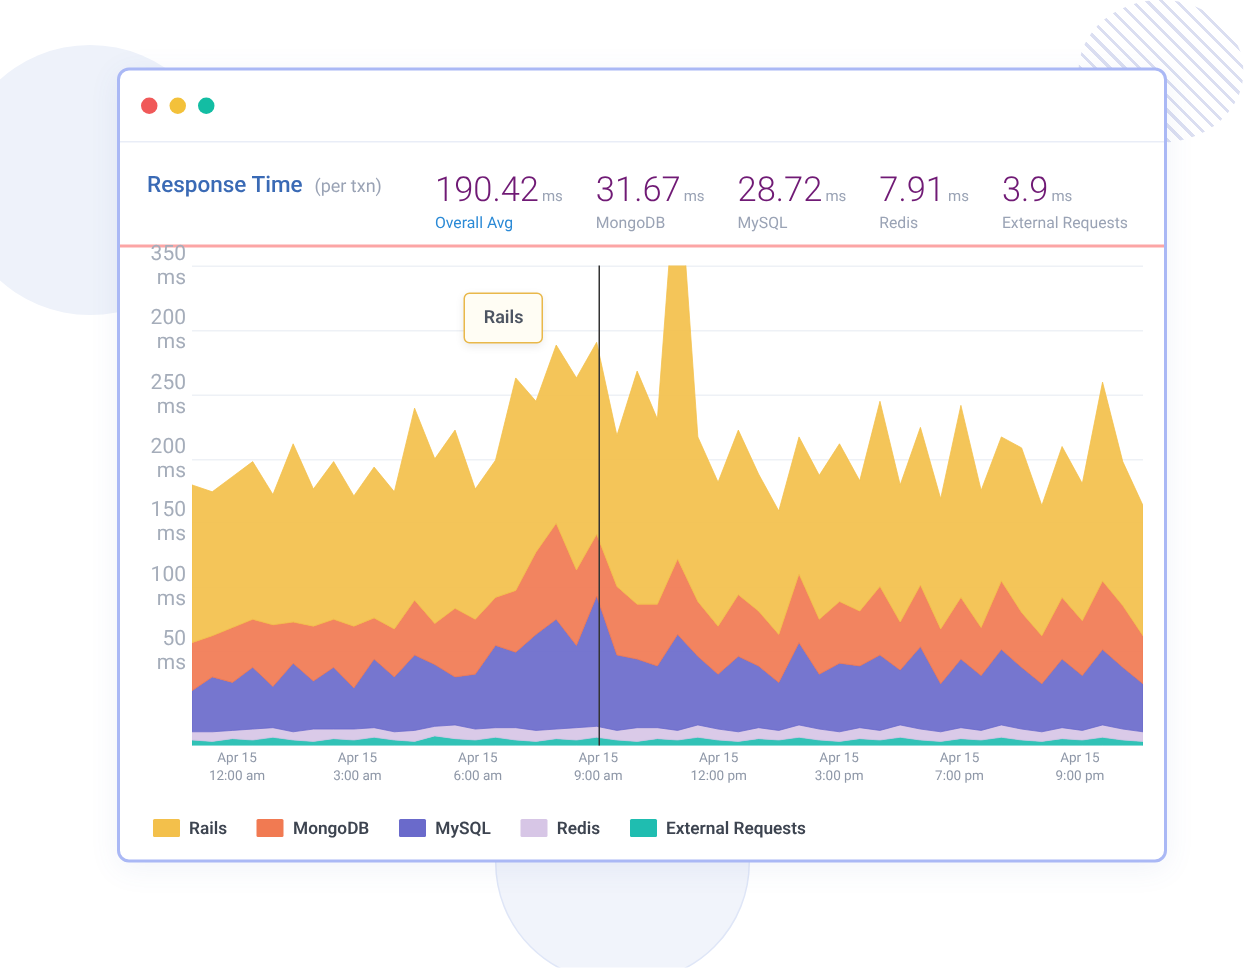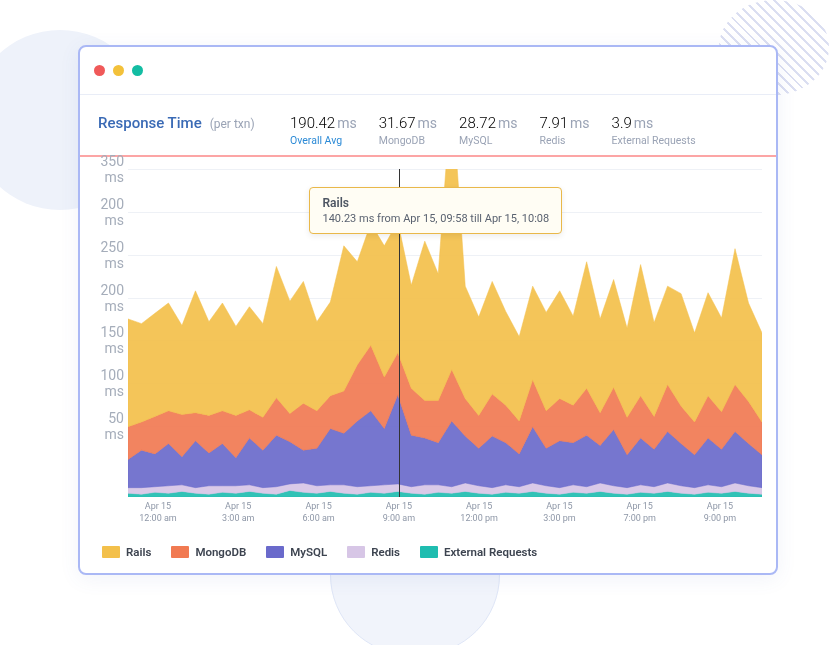--- a/index.html
+++ b/index.html
@@ -65,22 +65,22 @@
     display: flex;
     align-items: flex-start;
     padding: 18px 18px 8px 18px;
     gap: 22px;
     border-bottom: 2px solid #fca5a5;
   }
   .title-block { flex: 0 0 170px; }
   .title-main { color: #3a6ab5; font-size: 15px; font-weight: 500; }
   .title-sub { color: #9aa3b5; font-size: 12px; margin-left: 4px; }
   .metric { text-align: left; }
-  .metric .val { color: #000000; font-size: 15px; font-weight: 300; }
-  .metric .unit { color: #9aa3b5; font-size: 14px; margin-left: 2px; }
+  .metric .val { color: #701a75; font-size: 23px; font-weight: 300; }
+  .metric .unit { color: #9aa3b5; font-size: 10px; margin-left: 2px; }
   .metric .lab { font-size: 10.5px; color: #9aa3b5; margin-top: 2px; }
   .metric .lab.accent { color: #2b8ad6; }
 
   .chart-zone {
     position: relative;
     flex: 1;
     padding: 12px 14px 8px 48px;
   }
   .grid-line {
     position: absolute;
@@ -202,21 +202,20 @@
           <path d="M 0 300 L 0 296.57142857142856 L 13.617021276595745 297.42857142857144 L 27.23404255319149 295.7142857142857 L 40.85106382978723 296.57142857142856 L 54.46808510638298 294.85714285714283 L 68.08510638297872 296.57142857142856 L 81.70212765957446 297.42857142857144 L 95.31914893617021 295.7142857142857 L 108.93617021276596 296.57142857142856 L 122.5531914893617 294.85714285714283 L 136.17021276595744 296.57142857142856 L 149.7872340425532 297.42857142857144 L 163.40425531914892 294 L 177.0212765957447 295.7142857142857 L 190.63829787234042 296.57142857142856 L 204.25531914893617 294.85714285714283 L 217.87234042553192 296.57142857142856 L 231.48936170212767 297.42857142857144 L 245.1063829787234 295.7142857142857 L 258.7234042553191 296.57142857142856 L 272.3404255319149 294.85714285714283 L 285.9574468085106 296.57142857142856 L 299.5744680851064 297.42857142857144 L 313.1914893617021 295.7142857142857 L 326.80851063829783 296.57142857142856 L 340.4255319148936 294.85714285714283 L 354.0425531914894 296.57142857142856 L 367.6595744680851 297.42857142857144 L 381.27659574468083 295.7142857142857 L 394.8936170212766 296.57142857142856 L 408.51063829787233 294.85714285714283 L 422.12765957446805 296.57142857142856 L 435.74468085106383 297.42857142857144 L 449.36170212765956 295.7142857142857 L 462.97872340425533 296.57142857142856 L 476.59574468085106 294.85714285714283 L 490.2127659574468 296.57142857142856 L 503.82978723404256 297.42857142857144 L 517.4468085106382 295.7142857142857 L 531.063829787234 296.57142857142856 L 544.6808510638298 294.85714285714283 L 558.2978723404256 296.57142857142856 L 571.9148936170212 297.42857142857144 L 585.531914893617 295.7142857142857 L 599.1489361702128 296.57142857142856 L 612.7659574468086 294.85714285714283 L 626.3829787234042 296.57142857142856 L 640 297.42857142857144 L 640 300 L 626.3829787234042 300 L 612.7659574468086 300 L 599.1489361702128 300 L 585.531914893617 300 L 571.9148936170212 300 L 558.2978723404256 300 L 544.6808510638298 300 L 531.063829787234 300 L 517.4468085106382 300 L 503.82978723404256 300 L 490.2127659574468 300 L 476.59574468085106 300 L 462.97872340425533 300 L 449.36170212765956 300 L 435.74468085106383 300 L 422.12765957446805 300 L 408.51063829787233 300 L 394.8936170212766 300 L 381.27659574468083 300 L 367.6595744680851 300 L 354.0425531914894 300 L 340.4255319148936 300 L 326.80851063829783 300 L 313.1914893617021 300 L 299.5744680851064 300 L 285.9574468085106 300 L 272.3404255319149 300 L 258.7234042553191 300 L 245.1063829787234 300 L 231.48936170212767 300 L 217.87234042553192 300 L 204.25531914893617 300 L 190.63829787234042 300 L 177.0212765957447 300 L 163.40425531914892 300 L 149.7872340425532 300 L 136.17021276595744 300 L 122.5531914893617 300 L 108.93617021276596 300 L 95.31914893617021 300 L 81.70212765957446 300 L 68.08510638297872 300 L 54.46808510638298 300 L 40.85106382978723 300 L 27.23404255319149 300 L 13.617021276595745 300 L 0 300 Z" fill="#1fbdb0" fill-opacity="0.92" stroke="#1fbdb0" stroke-width="0.5"></path>
           <path d="M 0 296.57142857142856 L 0 291.42857142857144 L 13.617021276595745 291.42857142857144 L 27.23404255319149 290.57142857142856 L 40.85106382978723 289.7142857142857 L 54.46808510638298 288.85714285714283 L 68.08510638297872 291.42857142857144 L 81.70212765957446 289.7142857142857 L 95.31914893617021 289.7142857142857 L 108.93617021276596 289.7142857142857 L 122.5531914893617 288.85714285714283 L 136.17021276595744 291.42857142857144 L 149.7872340425532 290.57142857142856 L 163.40425531914892 288 L 177.0212765957447 287.14285714285717 L 190.63829787234042 289.7142857142857 L 204.25531914893617 288.85714285714283 L 217.87234042553192 288.85714285714283 L 231.48936170212767 290.57142857142856 L 245.1063829787234 289.7142857142857 L 258.7234042553191 288.85714285714283 L 272.3404255319149 288 L 285.9574468085106 290.57142857142856 L 299.5744680851064 288.85714285714283 L 313.1914893617021 288.85714285714283 L 326.80851063829783 290.57142857142856 L 340.4255319148936 287.14285714285717 L 354.0425531914894 289.7142857142857 L 367.6595744680851 291.42857142857144 L 381.27659574468083 288.85714285714283 L 394.8936170212766 290.57142857142856 L 408.51063829787233 287.14285714285717 L 422.12765957446805 289.7142857142857 L 435.74468085106383 291.42857142857144 L 449.36170212765956 288.85714285714283 L 462.97872340425533 290.57142857142856 L 476.59574468085106 287.14285714285717 L 490.2127659574468 289.7142857142857 L 503.82978723404256 291.42857142857144 L 517.4468085106382 288.85714285714283 L 531.063829787234 290.57142857142856 L 544.6808510638298 287.14285714285717 L 558.2978723404256 289.7142857142857 L 571.9148936170212 291.42857142857144 L 585.531914893617 288.85714285714283 L 599.1489361702128 290.57142857142856 L 612.7659574468086 287.14285714285717 L 626.3829787234042 289.7142857142857 L 640 291.42857142857144 L 640 297.42857142857144 L 626.3829787234042 296.57142857142856 L 612.7659574468086 294.85714285714283 L 599.1489361702128 296.57142857142856 L 585.531914893617 295.7142857142857 L 571.9148936170212 297.42857142857144 L 558.2978723404256 296.57142857142856 L 544.6808510638298 294.85714285714283 L 531.063829787234 296.57142857142856 L 517.4468085106382 295.7142857142857 L 503.82978723404256 297.42857142857144 L 490.2127659574468 296.57142857142856 L 476.59574468085106 294.85714285714283 L 462.97872340425533 296.57142857142856 L 449.36170212765956 295.7142857142857 L 435.74468085106383 297.42857142857144 L 422.12765957446805 296.57142857142856 L 408.51063829787233 294.85714285714283 L 394.8936170212766 296.57142857142856 L 381.27659574468083 295.7142857142857 L 367.6595744680851 297.42857142857144 L 354.0425531914894 296.57142857142856 L 340.4255319148936 294.85714285714283 L 326.80851063829783 296.57142857142856 L 313.1914893617021 295.7142857142857 L 299.5744680851064 297.42857142857144 L 285.9574468085106 296.57142857142856 L 272.3404255319149 294.85714285714283 L 258.7234042553191 296.57142857142856 L 245.1063829787234 295.7142857142857 L 231.48936170212767 297.42857142857144 L 217.87234042553192 296.57142857142856 L 204.25531914893617 294.85714285714283 L 190.63829787234042 296.57142857142856 L 177.0212765957447 295.7142857142857 L 163.40425531914892 294 L 149.7872340425532 297.42857142857144 L 136.17021276595744 296.57142857142856 L 122.5531914893617 294.85714285714283 L 108.93617021276596 296.57142857142856 L 95.31914893617021 295.7142857142857 L 81.70212765957446 297.42857142857144 L 68.08510638297872 296.57142857142856 L 54.46808510638298 294.85714285714283 L 40.85106382978723 296.57142857142856 L 27.23404255319149 295.7142857142857 L 13.617021276595745 297.42857142857144 L 0 296.57142857142856 Z" fill="#d7c6e6" fill-opacity="0.92" stroke="#d7c6e6" stroke-width="0.5"></path>
           <path d="M 0 291.42857142857144 L 0 265.7142857142857 L 13.617021276595745 257.14285714285717 L 27.23404255319149 260.57142857142856 L 40.85106382978723 251.14285714285714 L 54.46808510638298 263.1428571428571 L 68.08510638297872 248.57142857142856 L 81.70212765957446 259.7142857142857 L 95.31914893617021 251.14285714285714 L 108.93617021276596 264 L 122.5531914893617 246 L 136.17021276595744 257.14285714285717 L 149.7872340425532 243.42857142857142 L 163.40425531914892 249.42857142857144 L 177.0212765957447 257.14285714285717 L 190.63829787234042 255.42857142857144 L 204.25531914893617 237.42857142857144 L 217.87234042553192 241.71428571428572 L 231.48936170212767 230.57142857142856 L 245.1063829787234 221.14285714285717 L 258.7234042553191 237.42857142857144 L 272.3404255319149 206.57142857142856 L 285.9574468085106 243.42857142857142 L 299.5744680851064 246 L 313.1914893617021 250.28571428571428 L 326.80851063829783 230.57142857142856 L 340.4255319148936 244.28571428571428 L 354.0425531914894 255.42857142857144 L 367.6595744680851 244.28571428571428 L 381.27659574468083 250.28571428571428 L 394.8936170212766 260.57142857142856 L 408.51063829787233 235.71428571428572 L 422.12765957446805 255.42857142857144 L 435.74468085106383 248.57142857142856 L 449.36170212765956 250.28571428571428 L 462.97872340425533 243.42857142857142 L 476.59574468085106 252.85714285714286 L 490.2127659574468 238.28571428571428 L 503.82978723404256 261.42857142857144 L 517.4468085106382 246 L 531.063829787234 256.2857142857143 L 544.6808510638298 240 L 558.2978723404256 251.14285714285714 L 571.9148936170212 261.42857142857144 L 585.531914893617 246 L 599.1489361702128 256.2857142857143 L 612.7659574468086 240 L 626.3829787234042 251.14285714285714 L 640 261.42857142857144 L 640 291.42857142857144 L 626.3829787234042 289.7142857142857 L 612.7659574468086 287.14285714285717 L 599.1489361702128 290.57142857142856 L 585.531914893617 288.85714285714283 L 571.9148936170212 291.42857142857144 L 558.2978723404256 289.7142857142857 L 544.6808510638298 287.14285714285717 L 531.063829787234 290.57142857142856 L 517.4468085106382 288.85714285714283 L 503.82978723404256 291.42857142857144 L 490.2127659574468 289.7142857142857 L 476.59574468085106 287.14285714285717 L 462.97872340425533 290.57142857142856 L 449.36170212765956 288.85714285714283 L 435.74468085106383 291.42857142857144 L 422.12765957446805 289.7142857142857 L 408.51063829787233 287.14285714285717 L 394.8936170212766 290.57142857142856 L 381.27659574468083 288.85714285714283 L 367.6595744680851 291.42857142857144 L 354.0425531914894 289.7142857142857 L 340.4255319148936 287.14285714285717 L 326.80851063829783 290.57142857142856 L 313.1914893617021 288.85714285714283 L 299.5744680851064 288.85714285714283 L 285.9574468085106 290.57142857142856 L 272.3404255319149 288 L 258.7234042553191 288.85714285714283 L 245.1063829787234 289.7142857142857 L 231.48936170212767 290.57142857142856 L 217.87234042553192 288.85714285714283 L 204.25531914893617 288.85714285714283 L 190.63829787234042 289.7142857142857 L 177.0212765957447 287.14285714285717 L 163.40425531914892 288 L 149.7872340425532 290.57142857142856 L 136.17021276595744 291.42857142857144 L 122.5531914893617 288.85714285714283 L 108.93617021276596 289.7142857142857 L 95.31914893617021 289.7142857142857 L 81.70212765957446 289.7142857142857 L 68.08510638297872 291.42857142857144 L 54.46808510638298 288.85714285714283 L 40.85106382978723 289.7142857142857 L 27.23404255319149 290.57142857142856 L 13.617021276595745 291.42857142857144 L 0 291.42857142857144 Z" fill="#6a6acb" fill-opacity="0.92" stroke="#6a6acb" stroke-width="0.5"></path>
           <path d="M 0 265.7142857142857 L 0 235.71428571428572 L 13.617021276595745 231.42857142857144 L 27.23404255319149 226.28571428571428 L 40.85106382978723 221.14285714285717 L 54.46808510638298 224.57142857142856 L 68.08510638297872 222.85714285714286 L 81.70212765957446 225.42857142857144 L 95.31914893617021 221.14285714285717 L 108.93617021276596 225.42857142857144 L 122.5531914893617 220.28571428571428 L 136.17021276595744 227.14285714285714 L 149.7872340425532 209.14285714285714 L 163.40425531914892 223.71428571428572 L 177.0212765957447 214.28571428571428 L 190.63829787234042 221.14285714285717 L 204.25531914893617 207.42857142857144 L 217.87234042553192 203.14285714285717 L 231.48936170212767 179.14285714285714 L 245.1063829787234 161.14285714285714 L 258.7234042553191 190.28571428571428 L 272.3404255319149 168 L 285.9574468085106 200.57142857142858 L 299.5744680851064 211.71428571428572 L 313.1914893617021 211.71428571428572 L 326.80851063829783 183.42857142857144 L 340.4255319148936 210 L 354.0425531914894 225.42857142857144 L 367.6595744680851 205.71428571428572 L 381.27659574468083 216 L 394.8936170212766 230.57142857142856 L 408.51063829787233 192.85714285714286 L 422.12765957446805 221.14285714285717 L 435.74468085106383 210 L 449.36170212765956 216 L 462.97872340425533 200.57142857142858 L 476.59574468085106 222.85714285714286 L 490.2127659574468 199.71428571428572 L 503.82978723404256 227.14285714285714 L 517.4468085106382 207.42857142857144 L 531.063829787234 226.28571428571428 L 544.6808510638298 197.14285714285714 L 558.2978723404256 216.85714285714286 L 571.9148936170212 231.42857142857144 L 585.531914893617 207.42857142857144 L 599.1489361702128 222 L 612.7659574468086 197.14285714285714 L 626.3829787234042 212.57142857142856 L 640 231.42857142857144 L 640 261.42857142857144 L 626.3829787234042 251.14285714285714 L 612.7659574468086 240 L 599.1489361702128 256.2857142857143 L 585.531914893617 246 L 571.9148936170212 261.42857142857144 L 558.2978723404256 251.14285714285714 L 544.6808510638298 240 L 531.063829787234 256.2857142857143 L 517.4468085106382 246 L 503.82978723404256 261.42857142857144 L 490.2127659574468 238.28571428571428 L 476.59574468085106 252.85714285714286 L 462.97872340425533 243.42857142857142 L 449.36170212765956 250.28571428571428 L 435.74468085106383 248.57142857142856 L 422.12765957446805 255.42857142857144 L 408.51063829787233 235.71428571428572 L 394.8936170212766 260.57142857142856 L 381.27659574468083 250.28571428571428 L 367.6595744680851 244.28571428571428 L 354.0425531914894 255.42857142857144 L 340.4255319148936 244.28571428571428 L 326.80851063829783 230.57142857142856 L 313.1914893617021 250.28571428571428 L 299.5744680851064 246 L 285.9574468085106 243.42857142857142 L 272.3404255319149 206.57142857142856 L 258.7234042553191 237.42857142857144 L 245.1063829787234 221.14285714285717 L 231.48936170212767 230.57142857142856 L 217.87234042553192 241.71428571428572 L 204.25531914893617 237.42857142857144 L 190.63829787234042 255.42857142857144 L 177.0212765957447 257.14285714285717 L 163.40425531914892 249.42857142857144 L 149.7872340425532 243.42857142857142 L 136.17021276595744 257.14285714285717 L 122.5531914893617 246 L 108.93617021276596 264 L 95.31914893617021 251.14285714285714 L 81.70212765957446 259.7142857142857 L 68.08510638297872 248.57142857142856 L 54.46808510638298 263.1428571428571 L 40.85106382978723 251.14285714285714 L 27.23404255319149 260.57142857142856 L 13.617021276595745 257.14285714285717 L 0 265.7142857142857 Z" fill="#f17a52" fill-opacity="0.92" stroke="#f17a52" stroke-width="0.5"></path>
           <path d="M 0 235.71428571428572 L 0 137.14285714285717 L 13.617021276595745 141.42857142857142 L 27.23404255319149 131.99999999999997 L 40.85106382978723 122.57142857142858 L 54.46808510638298 143.14285714285714 L 68.08510638297872 111.42857142857144 L 81.70212765957446 139.71428571428572 L 95.31914893617021 122.57142857142858 L 108.93617021276596 144 L 122.5531914893617 126 L 136.17021276595744 141.42857142857142 L 149.7872340425532 89.14285714285714 L 163.40425531914892 120.85714285714283 L 177.0212765957447 102.85714285714286 L 190.63829787234042 139.71428571428572 L 204.25531914893617 121.71428571428572 L 217.87234042553192 70.2857142857143 L 231.48936170212767 84.85714285714283 L 245.1063829787234 49.71428571428572 L 258.7234042553191 70.2857142857143 L 272.3404255319149 48 L 285.9574468085106 106.2857142857143 L 299.5744680851064 66 L 313.1914893617021 95.99999999999997 L 326.80851063829783 -73.71428571428572 L 340.4255319148936 107.14285714285714 L 354.0425531914894 135.42857142857142 L 367.6595744680851 102.85714285714286 L 381.27659574468083 130.28571428571428 L 394.8936170212766 153.42857142857144 L 408.51063829787233 107.14285714285714 L 422.12765957446805 131.14285714285714 L 435.74468085106383 111.42857142857144 L 449.36170212765956 134.57142857142858 L 462.97872340425533 84.85714285714283 L 476.59574468085106 137.14285714285717 L 490.2127659574468 101.14285714285717 L 503.82978723404256 145.71428571428572 L 517.4468085106382 87.42857142857144 L 531.063829787234 140.57142857142856 L 544.6808510638298 107.14285714285714 L 558.2978723404256 114 L 571.9148936170212 150 L 585.531914893617 113.14285714285714 L 599.1489361702128 136.28571428571428 L 612.7659574468086 72.85714285714286 L 626.3829787234042 122.57142857142858 L 640 150 L 640 231.42857142857144 L 626.3829787234042 212.57142857142856 L 612.7659574468086 197.14285714285714 L 599.1489361702128 222 L 585.531914893617 207.42857142857144 L 571.9148936170212 231.42857142857144 L 558.2978723404256 216.85714285714286 L 544.6808510638298 197.14285714285714 L 531.063829787234 226.28571428571428 L 517.4468085106382 207.42857142857144 L 503.82978723404256 227.14285714285714 L 490.2127659574468 199.71428571428572 L 476.59574468085106 222.85714285714286 L 462.97872340425533 200.57142857142858 L 449.36170212765956 216 L 435.74468085106383 210 L 422.12765957446805 221.14285714285717 L 408.51063829787233 192.85714285714286 L 394.8936170212766 230.57142857142856 L 381.27659574468083 216 L 367.6595744680851 205.71428571428572 L 354.0425531914894 225.42857142857144 L 340.4255319148936 210 L 326.80851063829783 183.42857142857144 L 313.1914893617021 211.71428571428572 L 299.5744680851064 211.71428571428572 L 285.9574468085106 200.57142857142858 L 272.3404255319149 168 L 258.7234042553191 190.28571428571428 L 245.1063829787234 161.14285714285714 L 231.48936170212767 179.14285714285714 L 217.87234042553192 203.14285714285717 L 204.25531914893617 207.42857142857144 L 190.63829787234042 221.14285714285717 L 177.0212765957447 214.28571428571428 L 163.40425531914892 223.71428571428572 L 149.7872340425532 209.14285714285714 L 136.17021276595744 227.14285714285714 L 122.5531914893617 220.28571428571428 L 108.93617021276596 225.42857142857144 L 95.31914893617021 221.14285714285717 L 81.70212765957446 225.42857142857144 L 68.08510638297872 222.85714285714286 L 54.46808510638298 224.57142857142856 L 40.85106382978723 221.14285714285717 L 27.23404255319149 226.28571428571428 L 13.617021276595745 231.42857142857144 L 0 235.71428571428572 Z" fill="#f3c04b" fill-opacity="0.92" stroke="#f3c04b" stroke-width="0.5"></path>
         </svg>
     </div>
     <div class="cursor-line" id="cursor" style="left: 319.489px;"></div>
     <div class="tooltip" id="tooltip" style="left: 229.489px; top: 30px;">
       <div class="tt-title">Rails</div>
-      <div>140.23 ms from Apr 15, 09:58 till Apr 15, 10:08</div>
     </div>
     <div class="x-axis" id="x-axis">
         <div class="x-tick">
           <span class="d">Apr 15</span>
           <span class="t">12:00 am</span>
         </div>
         <div class="x-tick">
           <span class="d">Apr 15</span>
           <span class="t">3:00 am</span>
         </div>

